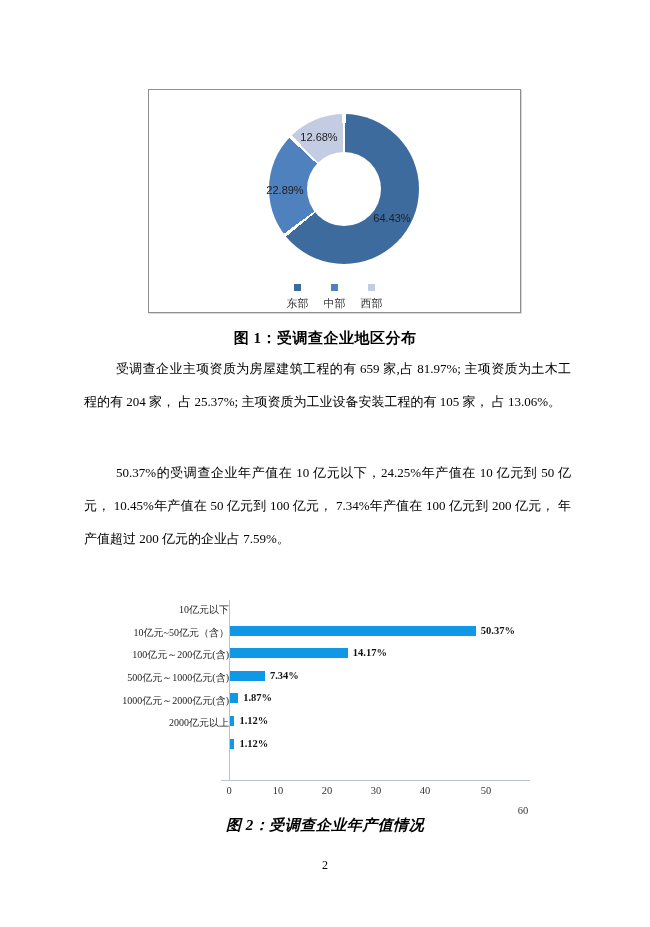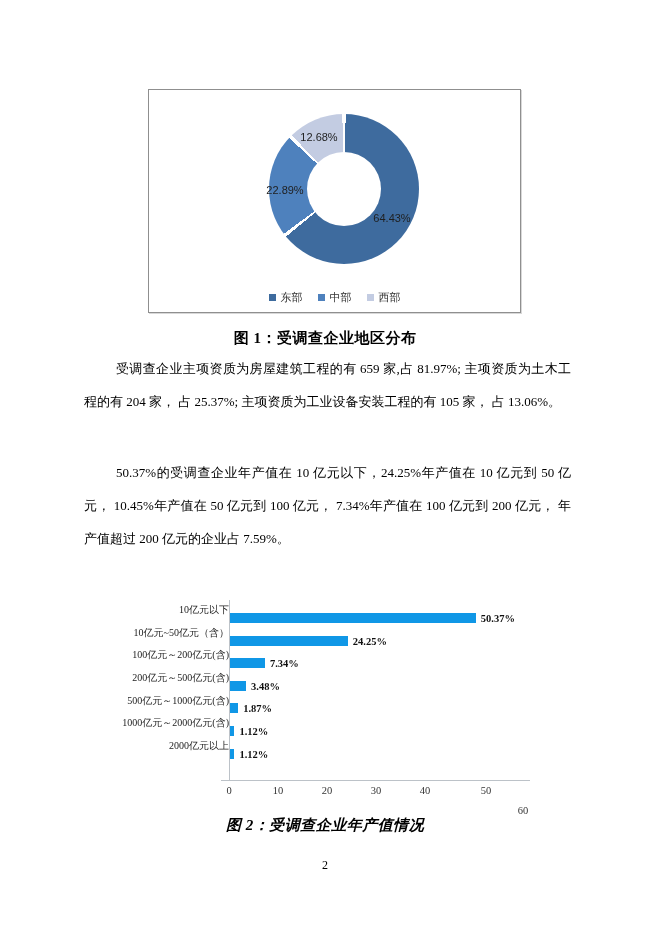--- a/index.html
+++ b/index.html
@@ -26,21 +26,21 @@
   .slice-label.l0 { left:243px; top:128px; }
   .slice-label.l1 { left:136px; top:100px; }
   .slice-label.l2 { left:170px; top:47px; }
   .donut-legend {
     position:absolute; left:0; right:0; top:199px; height:16px;
     display:flex; justify-content:center; align-items:center; gap:15px;
   }
   .legend-item {
     display:flex; align-items:center; gap:5px;
     font-family:"Liberation Sans","DejaVu Sans",sans-serif;
-    font-size:11px; color:#333;
+    font-size:11px; color:#333;flex-direction:column;
   }
   .legend-swatch { width:7px; height:7px; display:inline-block; }
 
   
   .caption {
     position:absolute; left:0; width:650px; text-align:center;
     font-weight:bold; font-size:15px; letter-spacing:0.5px;
   }
   .caption-1 { top:329px;font-family:Liberation Serif, serif; }
   .caption-2 { top:816px;font-style:italic; }
@@ -52,21 +52,21 @@
   .para-1 { top:352px; }
   .para-2 { top:456px; }
 
   
   .bar-chart { position:absolute; left:90px; top:599px; width:460px; height:205px; }
   .bar-row { display:flex; align-items:center; height:22.6px; }
   .bar-cat {
     width:139px; text-align:right; padding-right:0;
     font-size:10px; color:#222; white-space:nowrap; overflow:hidden;
   }
-  .bar-track { position:relative; width:294px; height:100%; display:flex; align-items:flex-start;margin-top:28px; }
+  .bar-track { position:relative; width:294px; height:100%; display:flex; align-items:flex-end;margin-top:28px; }
   .bar { height:10px; }
   .bar-val { margin-left:5px; font-size:10.5px; font-weight:bold; color:#111; white-space:nowrap; }
   .y-axis { position:absolute; left:139px; top:1px; width:1px; height:181px; background:#bcc2c8; }
   .x-axis-line { position:absolute; left:131px; top:181px; width:309px; height:1px; background:#bcc2c8; }
   .x-ticks { position:absolute; left:0; top:186px; width:100%; height:14px; }
   .x-tick { position:absolute; transform:translateX(-50%); font-size:10.5px; color:#333; }
 
   .page-number { position:absolute; top:858px; left:0; width:650px; text-align:center; font-size:12px; color:#000; }
 </style>
 </head>
@@ -107,35 +107,28 @@
           <span class="bar-cat">10亿元以下</span>
           <div class="bar-track">
             <div class="bar" style="width: 83.95%; background: rgb(16, 151, 230);"></div>
             <span class="bar-val">50.37%</span>
           </div>
         </div>
         <div class="bar-row">
           <span class="bar-cat">10亿元~50亿元（含）</span>
           <div class="bar-track">
             <div class="bar" style="width: 40.4167%; background: rgb(16, 151, 230);"></div>
-            <span class="bar-val">24.25%</span>
+            <span class="bar-val">14.17%</span>
           </div>
         </div>
         <div class="bar-row">
           <span class="bar-cat">100亿元～200亿元(含)</span>
           <div class="bar-track">
             <div class="bar" style="width: 12.2333%; background: rgb(16, 151, 230);"></div>
             <span class="bar-val">7.34%</span>
-          </div>
-        </div>
-        <div class="bar-row">
-          <span class="bar-cat">200亿元～500亿元(含)</span>
-          <div class="bar-track">
-            <div class="bar" style="width: 5.8%; background: rgb(16, 151, 230);"></div>
-            <span class="bar-val">3.48%</span>
           </div>
         </div>
         <div class="bar-row">
           <span class="bar-cat">500亿元～1000亿元(含)</span>
           <div class="bar-track">
             <div class="bar" style="width: 3.11667%; background: rgb(16, 151, 230);"></div>
             <span class="bar-val">1.87%</span>
           </div>
         </div>
         <div class="bar-row">

